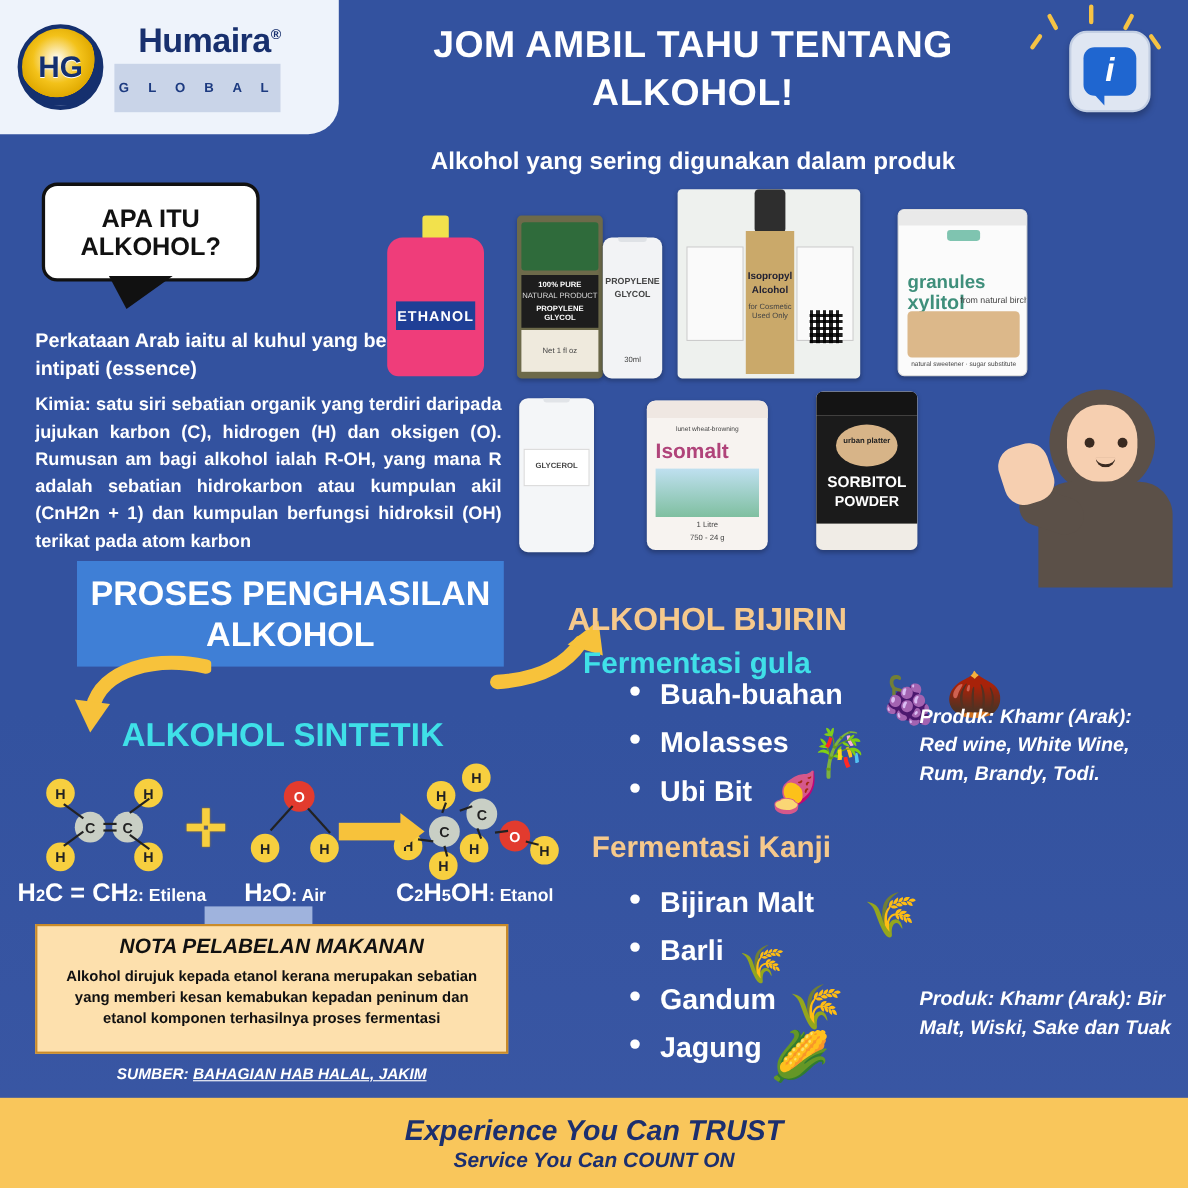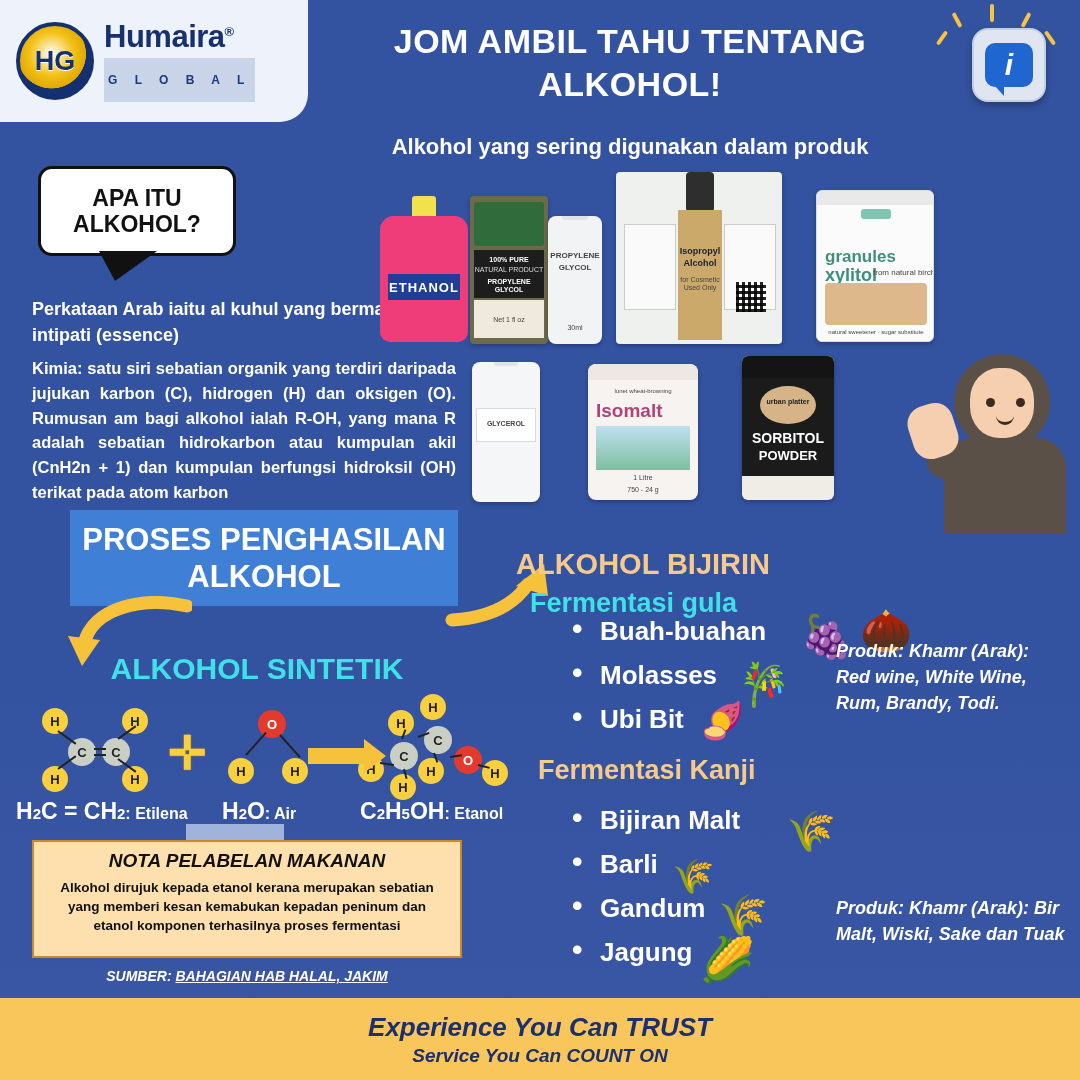--- a/index.html
+++ b/index.html
@@ -31,20 +31,21 @@
     border: 4px solid #15306e;
     display: flex; align-items: center; justify-content: center;
     color: #15306e; font-weight: bold; font-size: 27px; 
     text-shadow: 0 1px 0 #fff;
     flex: 0 0 auto;
   }
   .logo-text { line-height: 1; }
   .logo-title {
     font-size: 31px; font-weight: bold; color: #18306e;
     letter-spacing: -0.5px;
+    text-align: right;
   }
   .logo-title .reg { font-size: 13px; vertical-align: super; }
   .logo-sub {
     margin-top: 6px;
     font-size: 12px; letter-spacing: 7px; color: #1c3a80;
     background: #c9d4e8; padding: 16px 4px; text-align: center;
     font-weight: bold;
   }
 
   .headline {
@@ -101,21 +102,21 @@
     position: absolute; left: 32px; top: 296px; width: 415px;
     color: #ffffff; font-size: 18px; font-weight: bold; line-height: 1.45;
   }
   .para2 {
     position: absolute; left: 32px; top: 356px; width: 424px;
     color: #ffffff; font-size: 16.5px; font-weight: bold; line-height: 1.5;
     text-align: justify;
   }
 
   
-  .eth-wrap { position: absolute; left: 352px; top: 196px; width: 100px; height: 146px; margin-left: 28px; }
+  .eth-wrap { position: absolute; left: 352px; top: 196px; width: 100px; height: 146px; }
   .eth-neck { position:absolute; left:32px; top:0; width:24px; height:22px; background:#f2e14c; border-radius:3px; }
   .eth-body { position:absolute; left:0; top:20px; width:88px; height:126px; background:#ef3d7a; border-radius:14px 14px 10px 10px; }
   .eth-tag { position:absolute; left:8px; top:78px; width:72px; height:26px; background:#1f3f96; color:#fff;
              display:flex; align-items:center; justify-content:center; font-size:13px; font-weight:bold; letter-spacing:1px;}
 
   
   .char { position:absolute; right: 4px; top: 352px; width: 168px; height: 180px; }
   .char-head { position:absolute; left:46px; top:2px; width:96px; height:96px; border-radius:50%; background:#5b5048; }
   .char-face { position:absolute; left:62px; top:16px; width:64px; height:70px; border-radius:45%; background:#f6cfb0; }
   .char-body { position:absolute; left:36px; top:86px; width:122px; height:96px; background:#5b5048; border-radius:30px 30px 0 0; }

